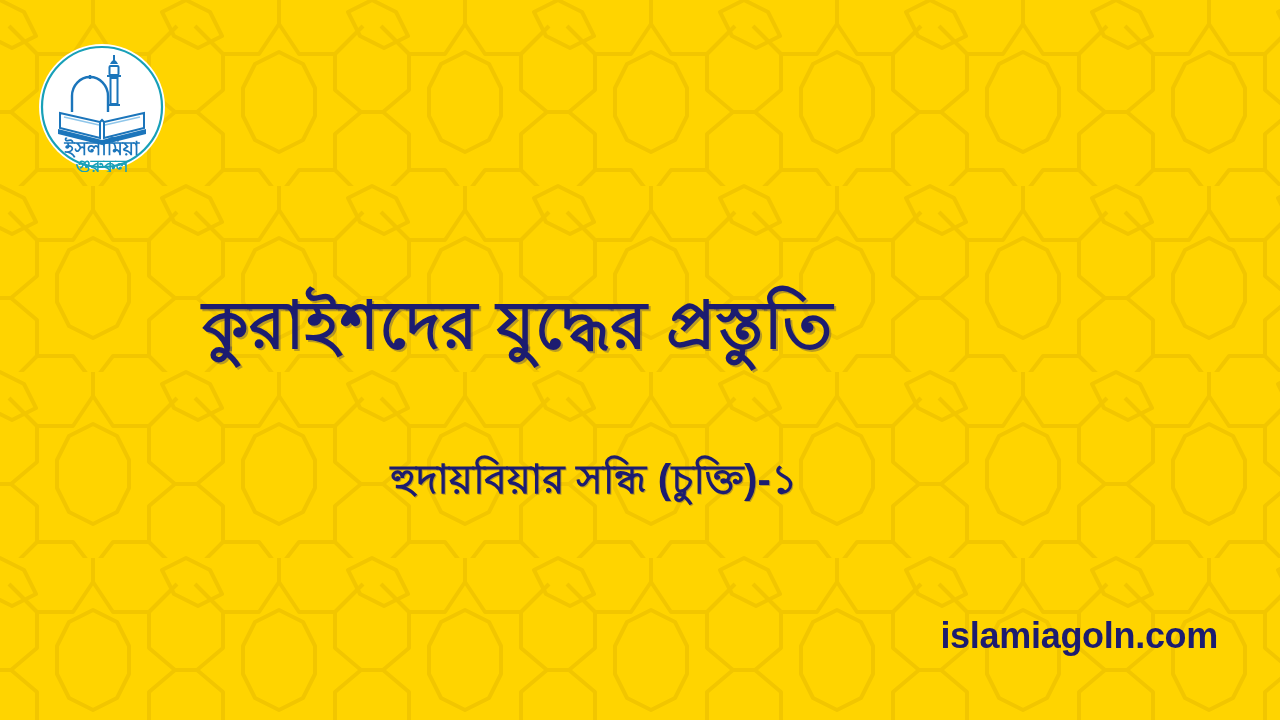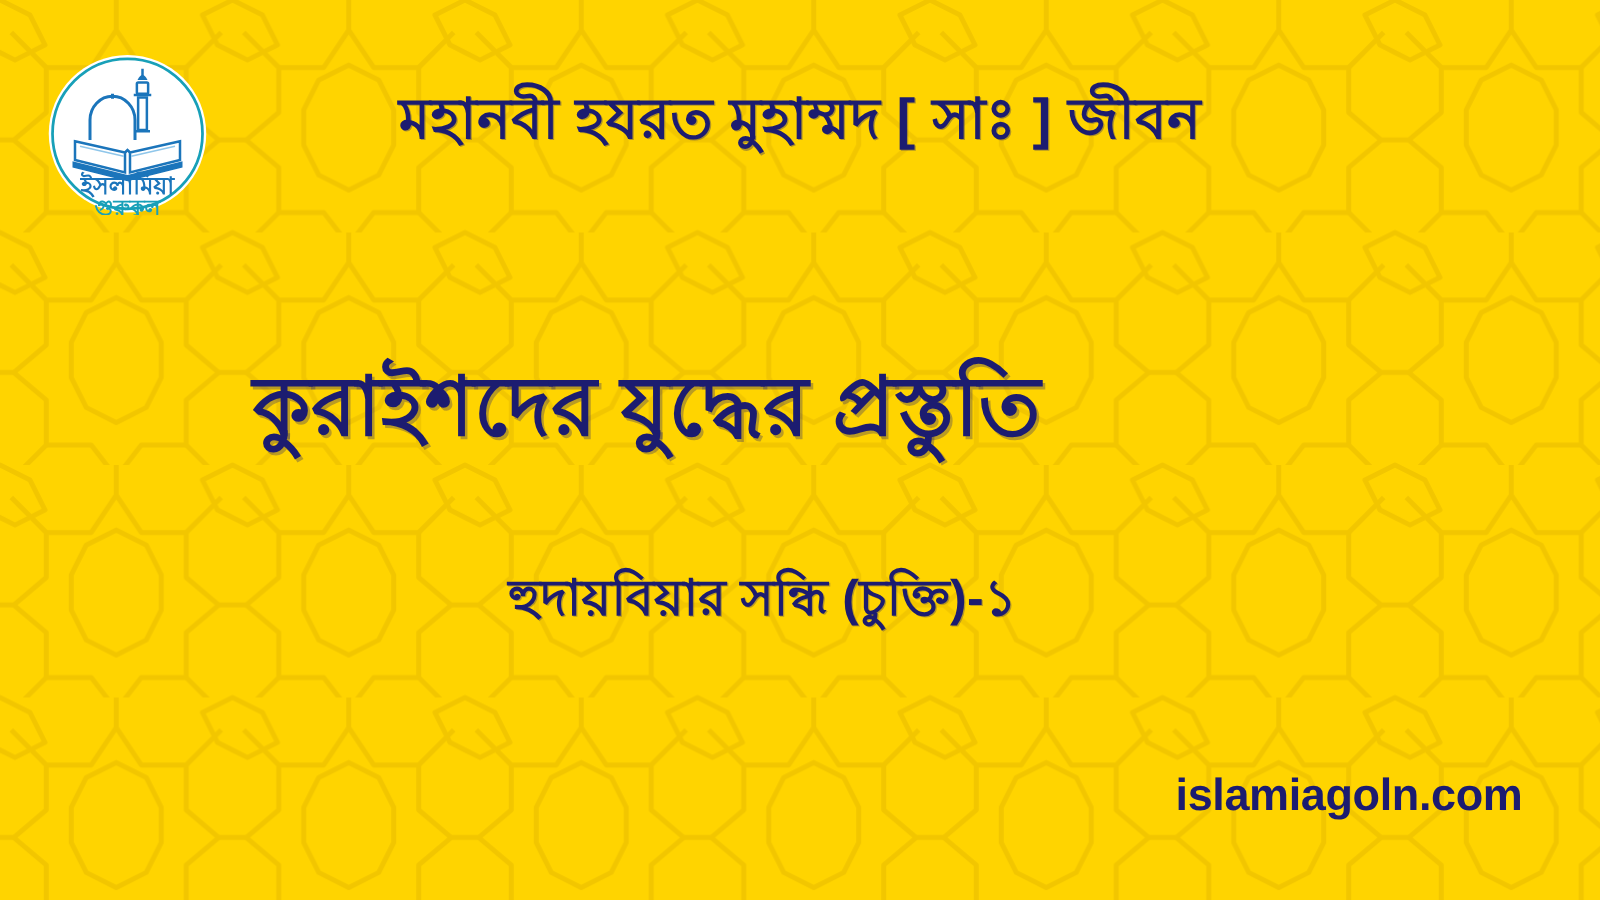--- a/index.html
+++ b/index.html
@@ -70,21 +70,21 @@
     font-size: 66px;
     font-weight: bold;
     line-height: 1.15;
     letter-spacing: 0.5px;
     text-shadow: 2px 2px 0 rgba(28,28,112,0.30);
   }
 
   
   #subtitle {
     position: absolute;
-    left: 16px;
+    left: 0;
     top: 455px;
     width: 1188px;
     text-align: center;
     z-index: 2;
   }
   #subtitle .txt {
     color: #1C1C70;
     font-size: 40px;
     font-weight: bold;
     line-height: 1.2;
@@ -167,23 +167,20 @@
       <path d="M62,80 L64,78 L66,80" fill="none" stroke="#1B75BB" stroke-width="2"></path>
       <path d="M26,75 L61,83" stroke="#8FC6EA" stroke-width="1.4" fill="none"></path>
       <path d="M102,75 L67,83" stroke="#8FC6EA" stroke-width="1.4" fill="none"></path>
       <path d="M20,87 L64,98 L108,87 L108,92 L64,103 L20,92 Z" fill="#1B75BB"></path>
     </g>
 
     <text x="64" y="113" text-anchor="middle" font-family="'Liberation Sans', sans-serif" font-size="19" font-weight="bold" fill="#1B75BB">ইসলামিয়া</text>
     <text x="64" y="130" text-anchor="middle" font-family="'Liberation Sans', sans-serif" font-size="17" font-weight="bold" fill="#18A0B8">গুরুকুল</text>
   </svg>
 
-  <div id="header-title">
-    <span class="txt">মহানবী হযরত মুহাম্মদ [ সাঃ ] জীবন</span>
-  </div>
 
   <div id="main-title">
     <span class="txt">কুরাইশদের যুদ্ধের প্রস্তুতি</span>
   </div>
 
   <div id="subtitle">
     <span class="txt">হুদায়বিয়ার সন্ধি (চুক্তি)-১</span>
   </div>
 
   <div id="site-url">

